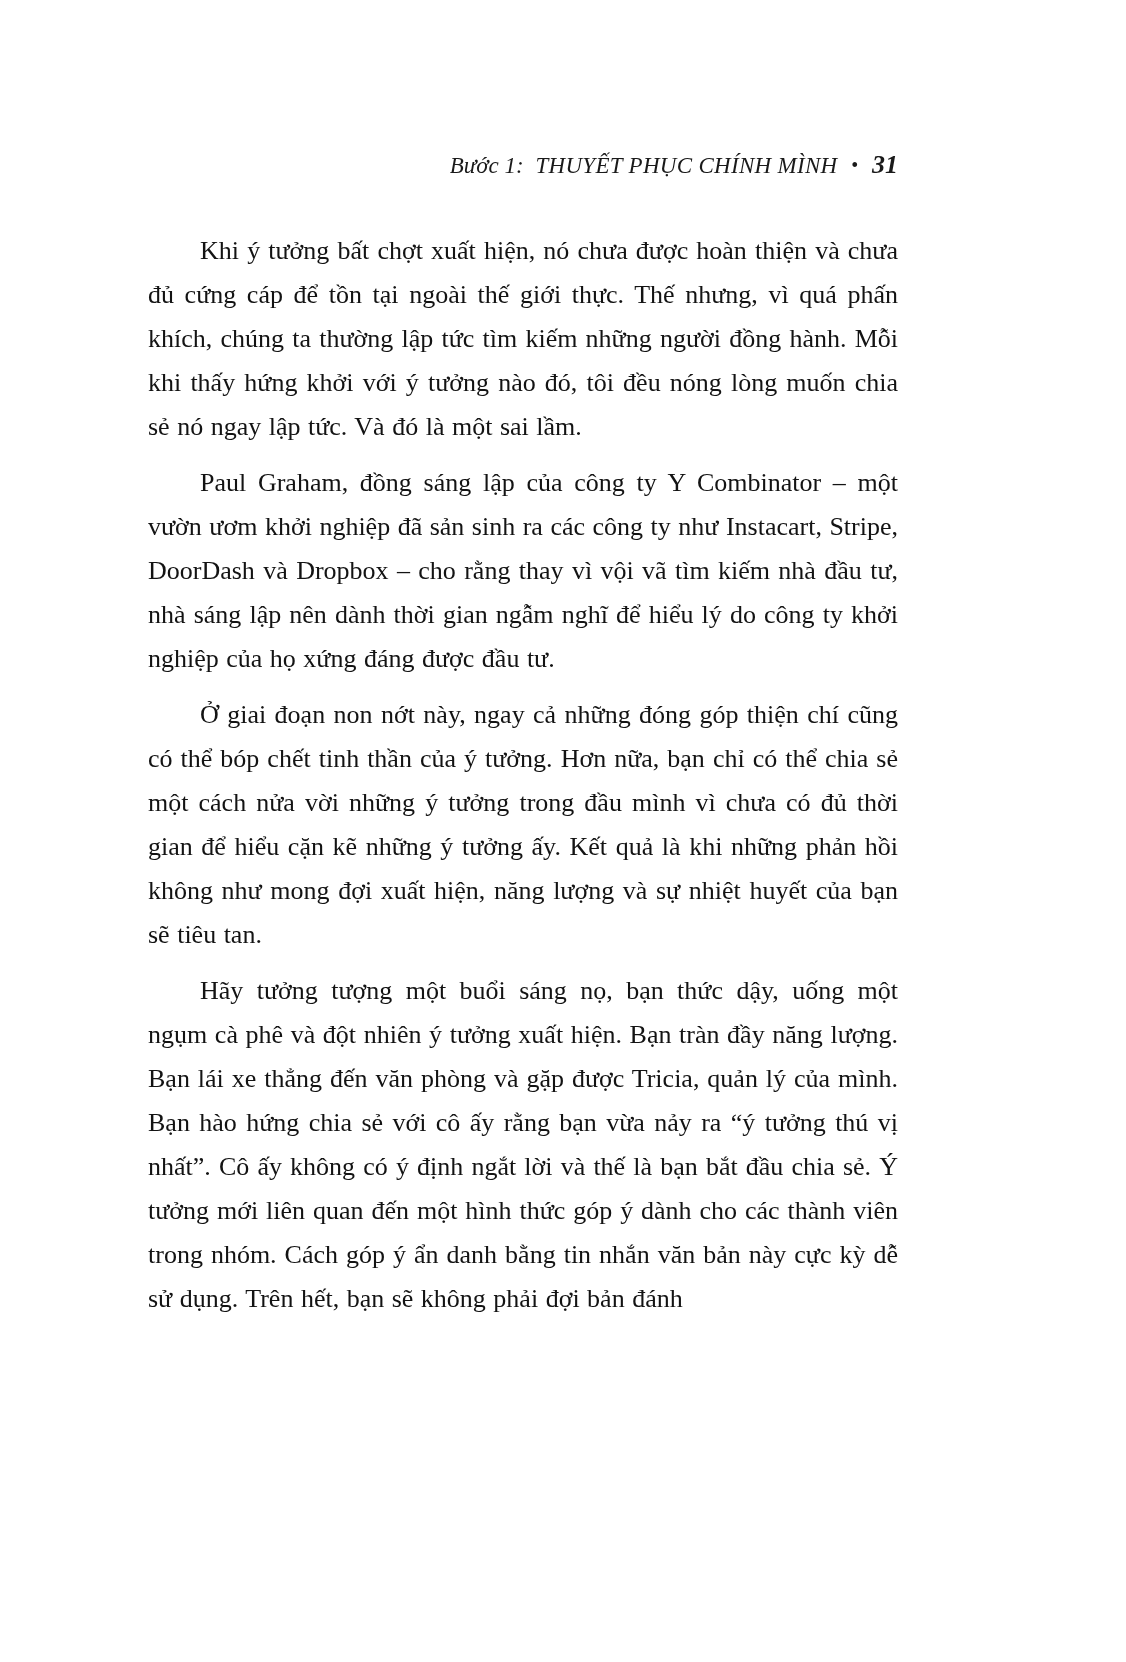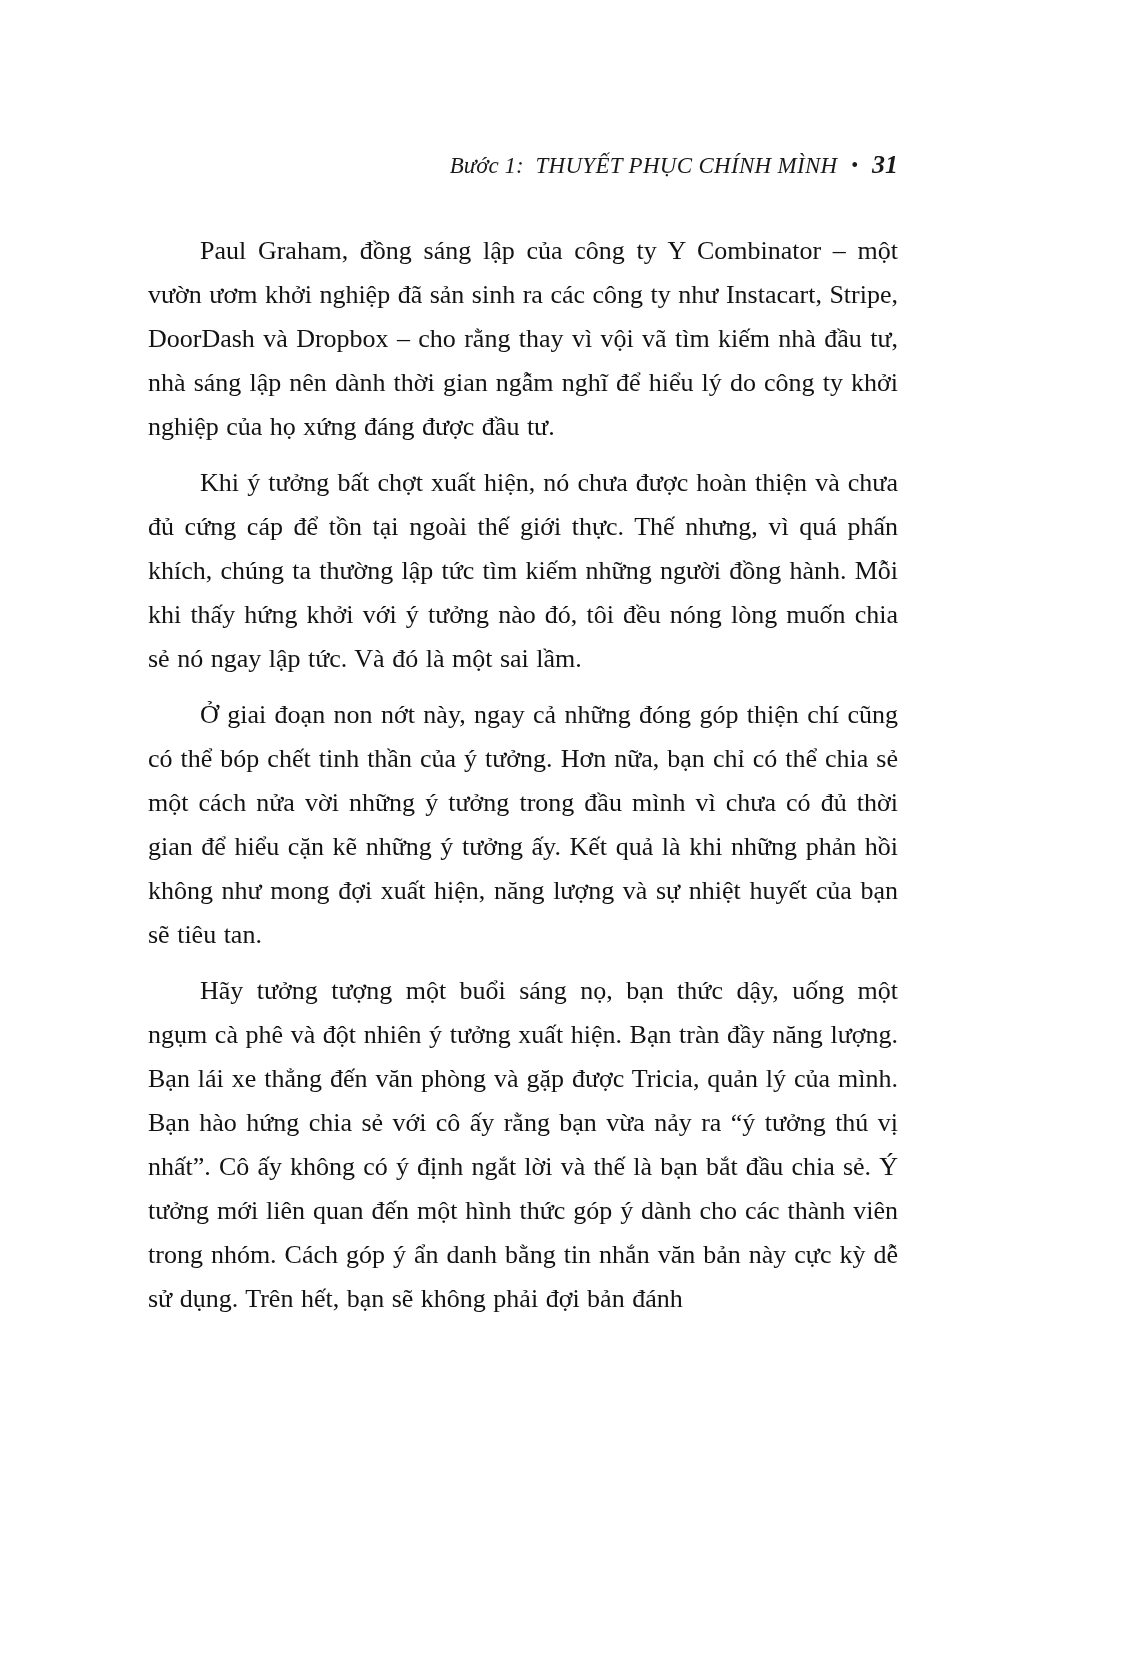--- a/index.html
+++ b/index.html
@@ -60,19 +60,19 @@
 <div class="book-page">
 
   <div class="page-header">
     <span class="chapter-label">Bước 1:</span>
     <span class="chapter-title">THUYẾT PHỤC CHÍNH MÌNH</span>
     <span class="header-separator">•</span>
     <span class="page-number">31</span>
   </div>
 
   <div class="page-body">
+    <p>Khi ý tưởng bất chợt xuất hiện, nó chưa được hoàn thiện và chưa đủ cứng cáp để tồn tại ngoài thế giới thực. Thế nhưng, vì quá phấn khích, chúng ta thường lập tức tìm kiếm những người đồng hành. Mỗi khi thấy hứng khởi với ý tưởng nào đó, tôi đều nóng lòng muốn chia sẻ nó ngay lập tức. Và đó là một sai lầm.</p>
     <p>Paul Graham, đồng sáng lập của công ty Y Combinator – một vườn ươm khởi nghiệp đã sản sinh ra các công ty như Instacart, Stripe, DoorDash và Dropbox – cho rằng thay vì vội vã tìm kiếm nhà đầu tư, nhà sáng lập nên dành thời gian ngẫm nghĩ để hiểu lý do công ty khởi nghiệp của họ xứng đáng được đầu tư.</p>
-    <p>Khi ý tưởng bất chợt xuất hiện, nó chưa được hoàn thiện và chưa đủ cứng cáp để tồn tại ngoài thế giới thực. Thế nhưng, vì quá phấn khích, chúng ta thường lập tức tìm kiếm những người đồng hành. Mỗi khi thấy hứng khởi với ý tưởng nào đó, tôi đều nóng lòng muốn chia sẻ nó ngay lập tức. Và đó là một sai lầm.</p>
     <p>Ở giai đoạn non nớt này, ngay cả những đóng góp thiện chí cũng có thể bóp chết tinh thần của ý tưởng. Hơn nữa, bạn chỉ có thể chia sẻ một cách nửa vời những ý tưởng trong đầu mình vì chưa có đủ thời gian để hiểu cặn kẽ những ý tưởng ấy. Kết quả là khi những phản hồi không như mong đợi xuất hiện, năng lượng và sự nhiệt huyết của bạn sẽ tiêu tan.</p>
     <p>Hãy tưởng tượng một buổi sáng nọ, bạn thức dậy, uống một ngụm cà phê và đột nhiên ý tưởng xuất hiện. Bạn tràn đầy năng lượng. Bạn lái xe thẳng đến văn phòng và gặp được Tricia, quản lý của mình. Bạn hào hứng chia sẻ với cô ấy rằng bạn vừa nảy ra “ý tưởng thú vị nhất”. Cô ấy không có ý định ngắt lời và thế là bạn bắt đầu chia sẻ. Ý tưởng mới liên quan đến một hình thức góp ý dành cho các thành viên trong nhóm. Cách góp ý ẩn danh bằng tin nhắn văn bản này cực kỳ dễ sử dụng. Trên hết, bạn sẽ không phải đợi bản đánh</p>
   </div>
 
 </div>
 
 </body></html>

